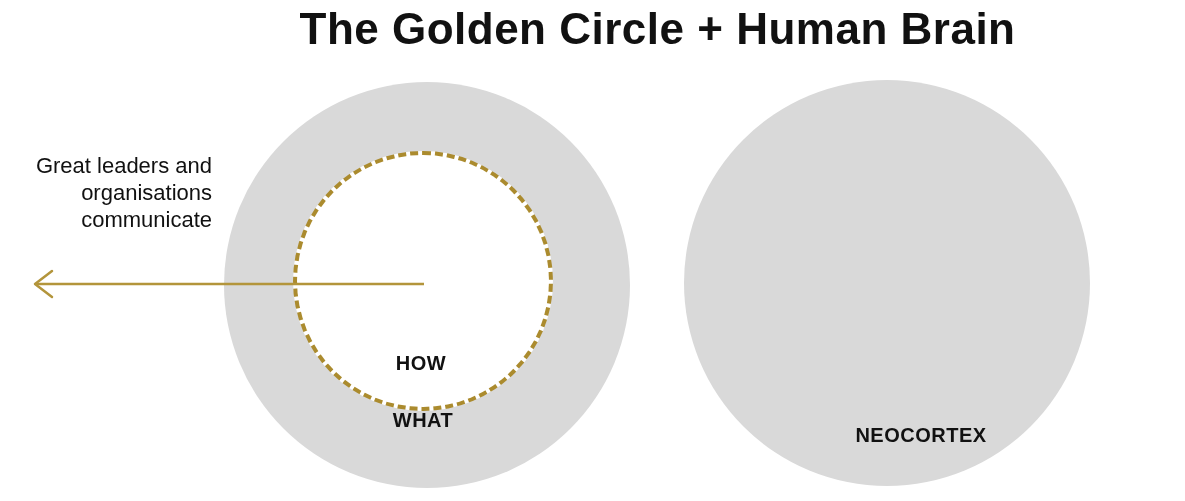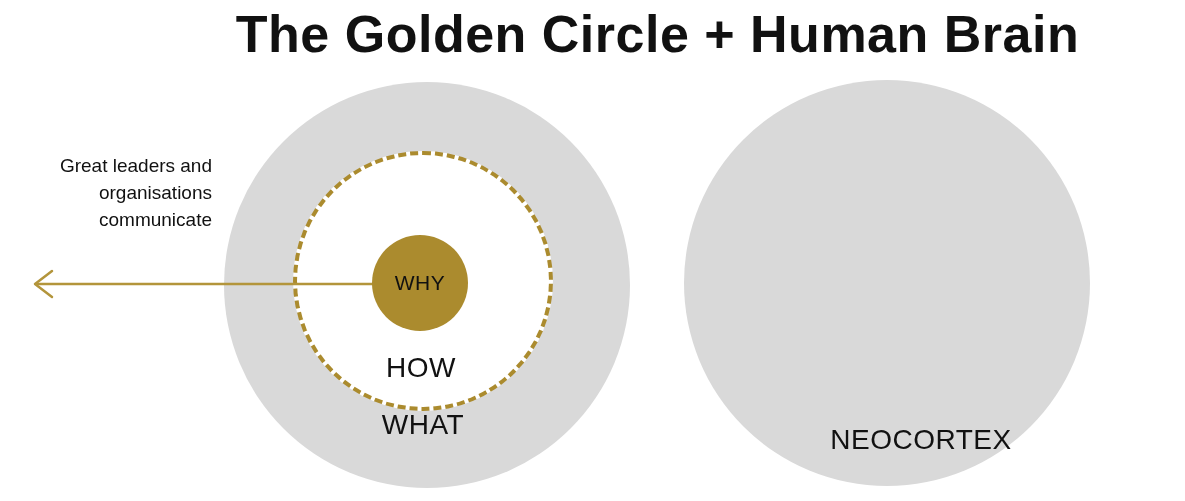--- a/index.html
+++ b/index.html
@@ -18,21 +18,21 @@
     height: 501px;
     background: #ffffff;
     overflow: hidden;
   }
   .title {
     position: absolute;
     left: 180px;
     top: 4px;
     width: 955px;
     text-align: center;
-    font-size: 52px;
+    font-size: 44px;
     font-weight: 600;
     letter-spacing: 0.5px;
     color: var(--text);
   }
   .circle {
     position: absolute;
     border-radius: 50%;
   }
   
   .gc-outer {
@@ -47,25 +47,26 @@
     border: 4px dashed var(--gold);
   }
   .gc-why {
     left: 372px; top: 235px;
     width: 96px; height: 96px;
     background: var(--gold);
     display: flex; align-items: center; justify-content: center;
   }
   .label {
     position: absolute;
-    font-size: 28px;
+    font-size: 20px;
     color: var(--text);
     letter-spacing: 0.5px;
     transform: translateX(-50%);
     white-space: nowrap;
+    font-weight: bold;
   }
   .why-label {
     font-size: 21px;
     color: var(--text);
     letter-spacing: 0.5px;
   }
   .how-label  { left: 421px; top: 352px; }
   .what-label { left: 423px; top: 409px; }
   
   .br-outer {
@@ -85,21 +86,21 @@
     color: var(--text);
     letter-spacing: 0.5px;
   }
   .neocortex-label { left: 921px; top: 424px; }
   
   .annotation {
     position: absolute;
     left: 0px; top: 152px;
     width: 212px;
     text-align: right;
-    font-size: 19px;
+    font-size: 22px;
     line-height: 27px;
     color: var(--text);
   }
   .annotation .bold { font-weight: bold; }
   
   .arrow {
     position: absolute;
     left: 28px; top: 266px;
     width: 400px; height: 36px;
   }
@@ -115,23 +116,20 @@
   <div class="circle gc-outer"></div>
   <div class="circle gc-middle"></div>
 
   <div class="arrow">
     <svg width="400" height="36" viewBox="0 0 400 36" xmlns="http://www.w3.org/2000/svg">
       <line x1="396" y1="18" x2="9" y2="18" stroke="#b3953b" stroke-width="2.5"></line>
       <polyline points="24,5 7,18 24,31" fill="none" stroke="#b3953b" stroke-width="2.5" stroke-linecap="round" stroke-linejoin="round"></polyline>
     </svg>
   </div>
 
-  <div class="circle gc-why">
-    <span class="why-label">WHY</span>
-  </div>
   <div class="label how-label">HOW</div>
   <div class="label what-label">WHAT</div>
 
   <div class="circle br-outer"></div>
   <div class="label neocortex-label">NEOCORTEX</div>
 
   <div class="annotation">
     <div>Great leaders and</div>
     <div>organisations</div>
     <div>communicate</div>

